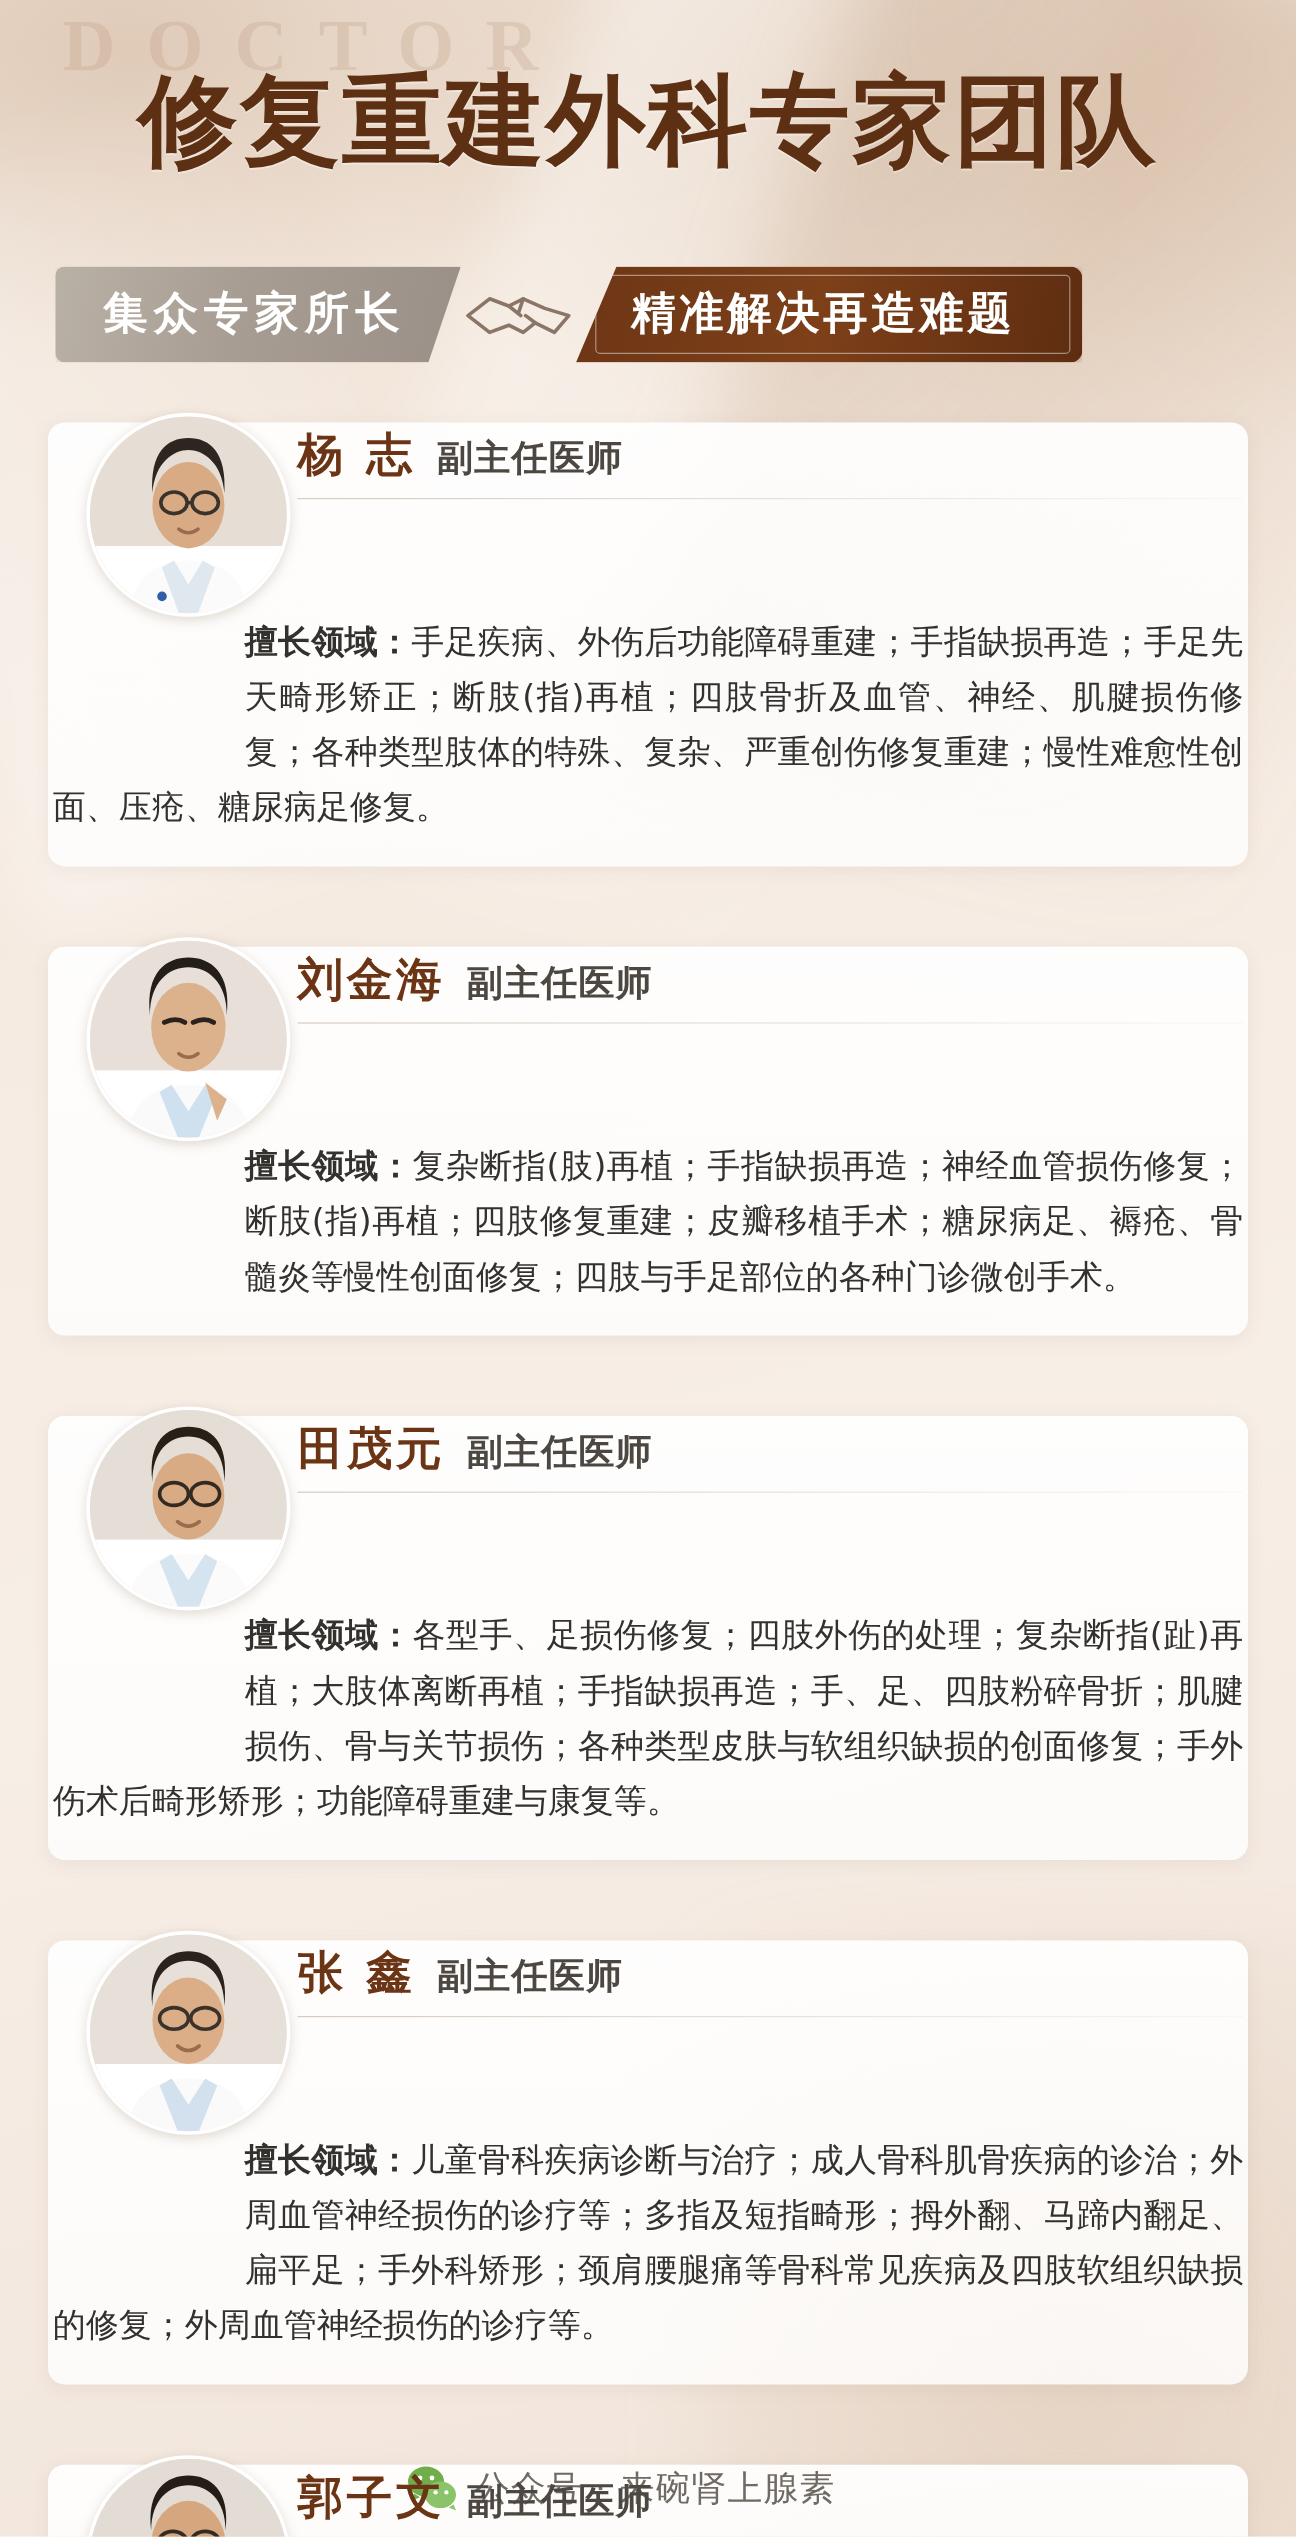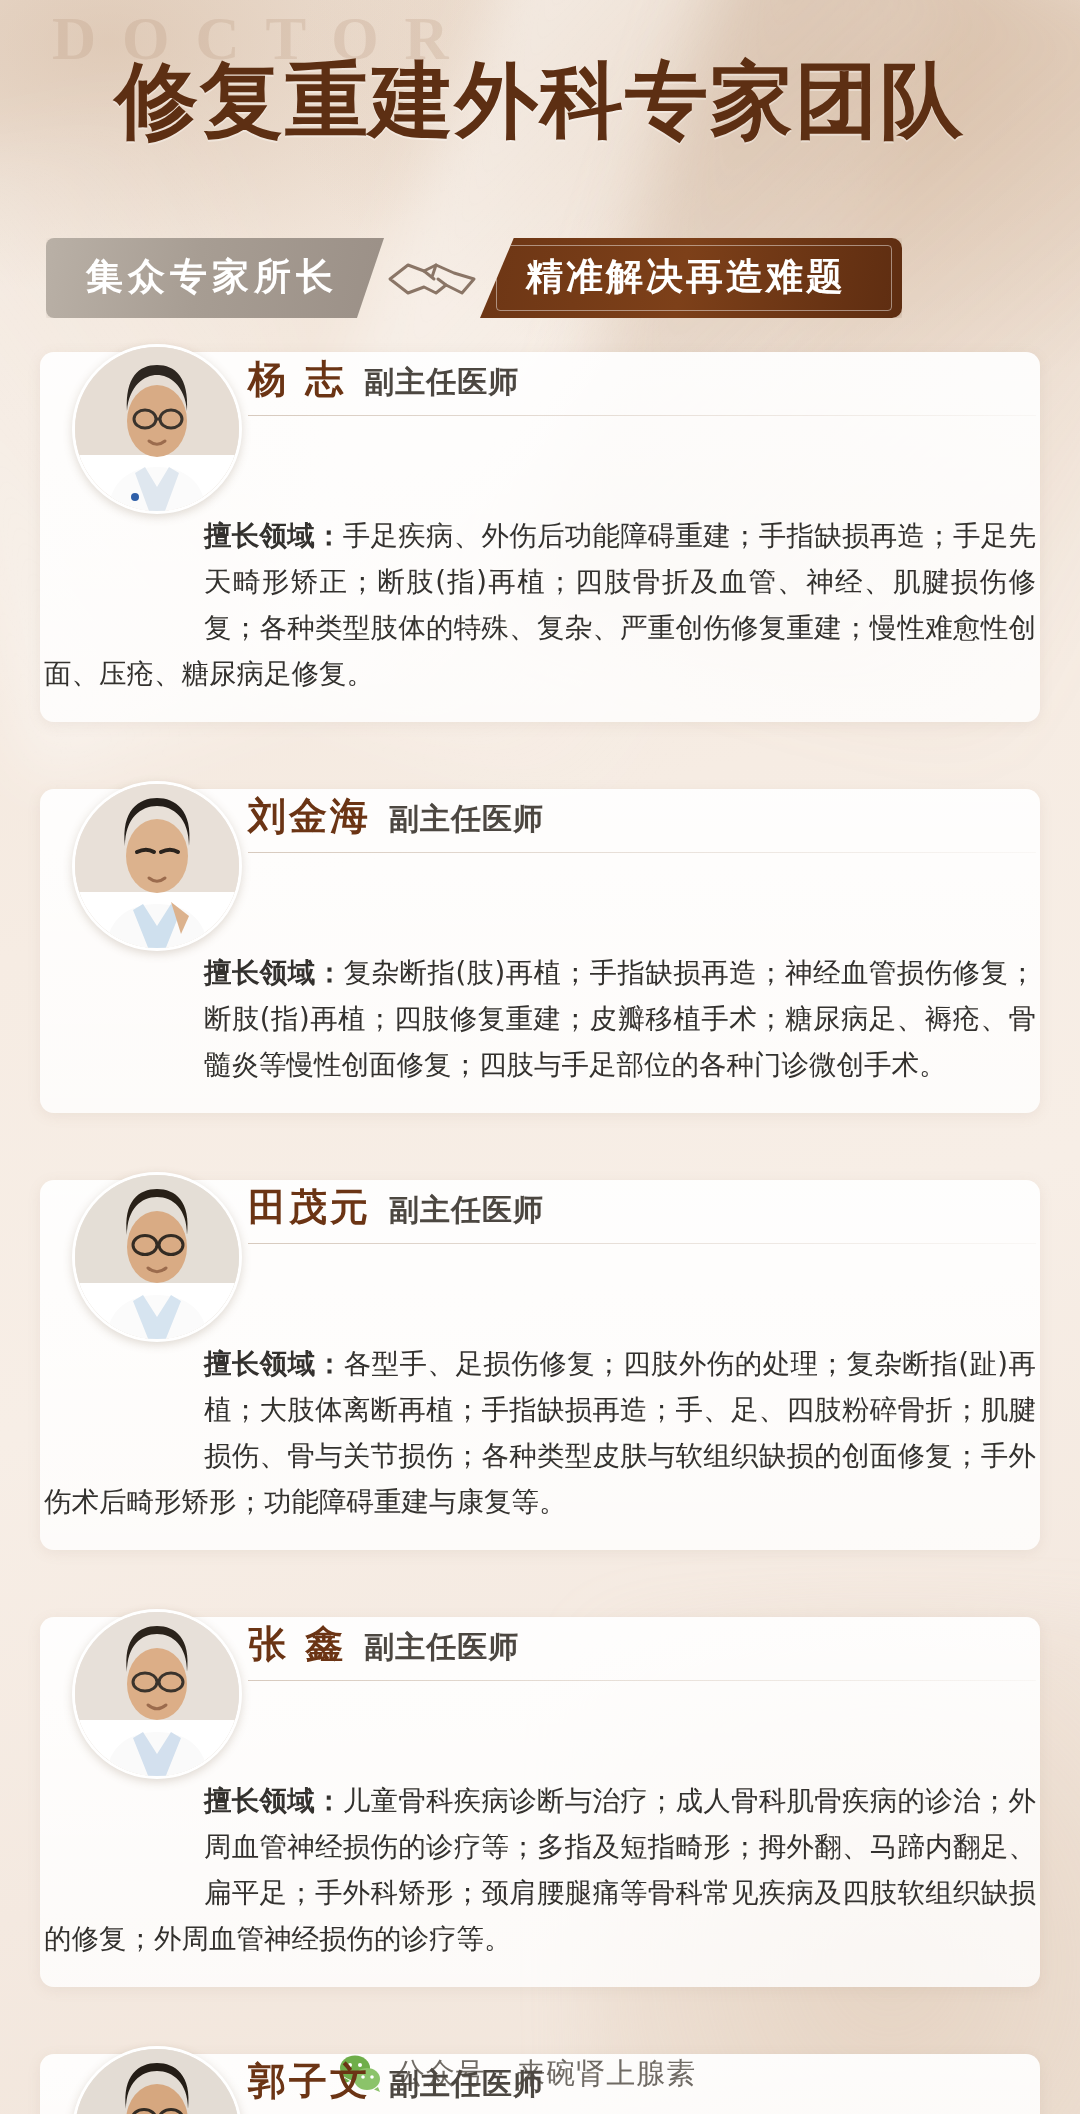--- a/index.html
+++ b/index.html
@@ -76,21 +76,21 @@
     font-weight: 700;
     font-size: 83px;
     letter-spacing: 2px;
     color: #5d2f13;
     text-shadow: 0 2px 0 rgba(255,255,255,0.35);
     margin-left: 40px;
   }
 
   .subtitle-row {
     position: absolute;
-    top: 238px;
+    top: 222px;
     left: 0;
     width: 948px;
     display: flex;
     align-items: center;
     justify-content: center;
     gap: 6px;
   }
   .tag-left {
     position: relative;
     background: linear-gradient(100deg, #b9b0a6 0%, #a79d93 45%, #9b9087 100%);

